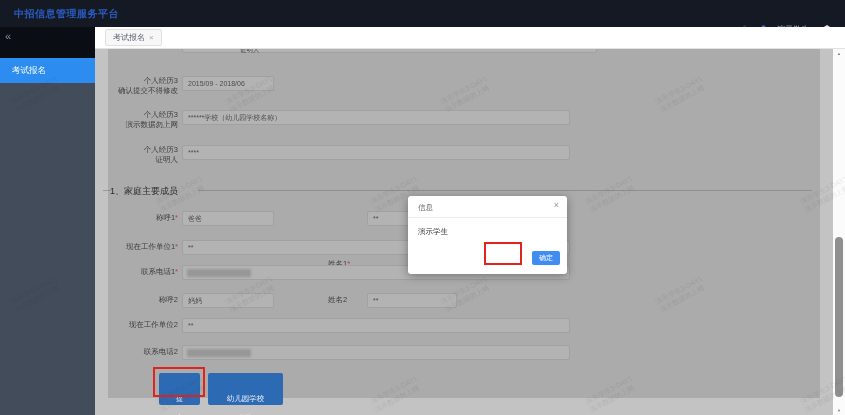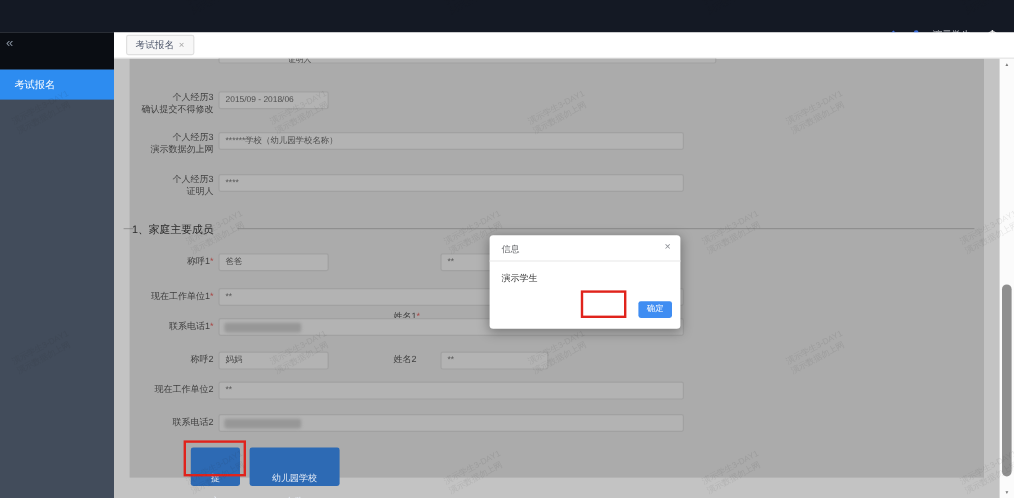--- a/index.html
+++ b/index.html
@@ -58,20 +58,21 @@
   .sb-thumb{position:absolute;left:2px;width:8px;top:188px;height:160px;background:#8f8f8f;border-radius:5px;cursor:grab;}
 
   
   .wm-layer{left:0;top:0;width:845px;height:415px;z-index:30;pointer-events:none;overflow:hidden;}
   .wm{position:absolute;transform:rotate(-28deg);font-size:7px;line-height:9px;color:rgba(40,40,40,.10);white-space:nowrap;}
 </style>
 </head>
 <body>
 
 <div class="abs top-header">
+  <div class="brand">中招信息管理服务平台</div>
   <div class="hdr-right">
     <span class="hicon">
       <svg width="11" height="11" viewBox="0 0 12 12">
           <path d="M2 6 L6 2.2 L10 6 M3.2 5.4 V10 H8.8 V5.4" fill="none" stroke="#3a6bd8" stroke-width="1"></path>
         </svg>
     </span>
     <span class="hicon">
       <svg width="11" height="11" viewBox="0 0 12 12">
           <circle cx="6" cy="3.6" r="2.2" fill="#3a6bd8"></circle>
           <path d="M1.5 11 C1.5 8 4 6.8 6 6.8 C8 6.8 10.5 8 10.5 11 Z" fill="#3a6bd8"></path>

